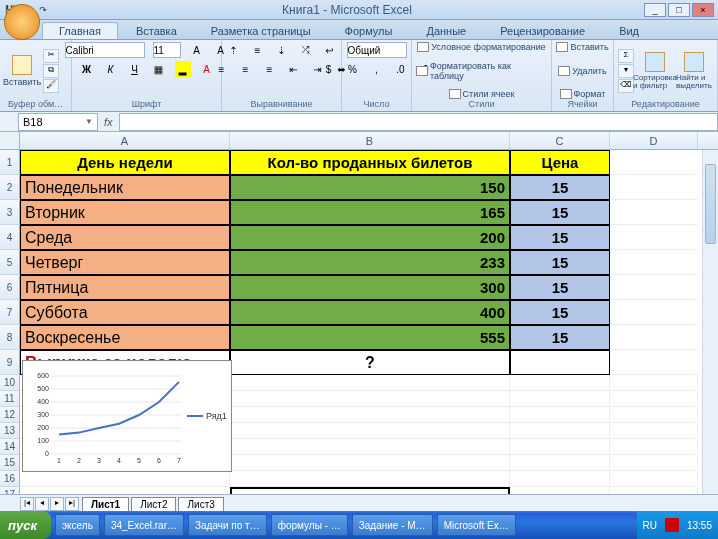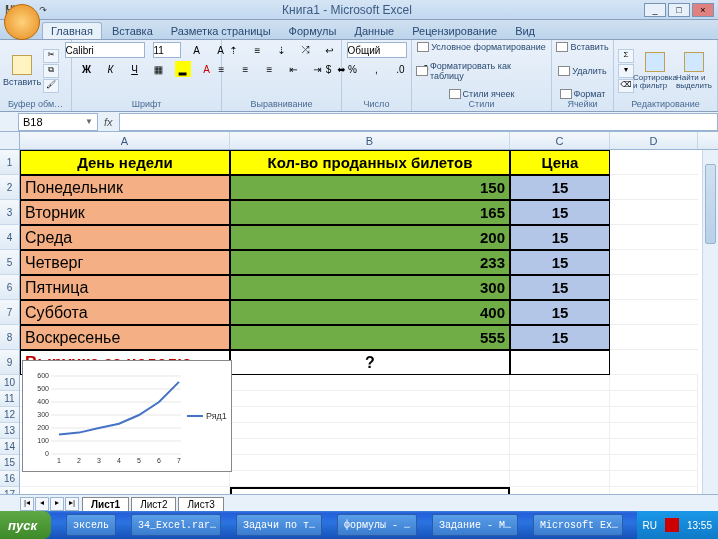--- a/index.html
+++ b/index.html
@@ -9,21 +9,21 @@
 .titlebar { height: 20px; background: linear-gradient(#d6e5f5, #c1d8f0); display: flex; align-items: center; padding: 0 4px; border-bottom: 1px solid #8ba0bc; }
 .titlebar .qat { display: flex; gap: 2px; align-items: center; }
 .titlebar .qat span { width: 14px; height: 14px; display: inline-flex; align-items: center; justify-content: center; font-size: 9px; color: #333; }
 .titlebar .title { flex: 1; text-align: center; color: #3b5a82; font-size: 12px; }
 .titlebar .winbtns { display: flex; gap: 2px; }
 .titlebar .winbtns span { width: 22px; height: 14px; border: 1px solid #7a94b8; background: #e8f0fa; text-align: center; font-size: 9px; line-height: 12px; cursor: pointer; }
 
 
 .tabs { height: 20px; background: linear-gradient(#d0e0f0, #bcd4ec); display: flex; align-items: flex-end; padding-left: 42px; gap: 2px; border-bottom: 1px solid #8ba0bc; position: relative; }
 .office-btn { position: absolute; left: 4px; top: -16px; width: 36px; height: 36px; border-radius: 50%; background: radial-gradient(#ffd27a, #e58a1f); border: 1px solid #b56a0a; z-index: 10; }
-.tabs .tab { padding: 2px 8px; color: #2a4a72; cursor: pointer; border-radius: 3px 3px 0 0; }
+.tabs .tab { padding: 2px 16px; color: #2a4a72; cursor: pointer; border-radius: 3px 3px 0 0; }
 .tabs .tab.active { background: #e8f0fa; border: 1px solid #9ab4d4; border-bottom: none; font-weight: 500; }
 
 
 .ribbon { height: 72px; background: linear-gradient(#eaf1fa, #d8e6f5); border-bottom: 1px solid #8ba0bc; display: flex; }
 .rgroup { border-right: 1px solid #b8cde4; padding: 2px 4px; display: flex; flex-direction: column; justify-content: space-between; }
 .rgroup .gtitle { font-size: 9px; color: #4a6a92; text-align: center; }
 .rgroup .gbody { flex: 1; display: flex; align-items: center; gap: 3px; }
 .bigbtn { width: 36px; height: 48px; display: flex; flex-direction: column; align-items: center; justify-content: center; font-size: 9px; color: #2a4a72; cursor: pointer; }
 .bigbtn .ico { width: 20px; height: 20px; background: #fff3c2; border: 1px solid #c0a050; margin-bottom: 2px; }
 .smallbtns { display: flex; flex-direction: column; gap: 1px; }
@@ -80,21 +80,21 @@
 .sheetbar .stab { padding: 1px 8px; background: #fff; border: 1px solid #888; border-bottom: none; margin-left: 2px; cursor: pointer; }
 .sheetbar .stab.active { font-weight: bold; }
 
 
 .statusbar { height: 18px; background: linear-gradient(#d6e5f5, #c1d8f0); display: flex; align-items: center; padding: 0 6px; font-size: 10px; color: #2a4a72; justify-content: space-between; border-top: 1px solid #8ba0bc; }
 .statusbar .views span { width: 18px; height: 14px; border: 1px solid #9ab4d4; display: inline-block; margin-left: 1px; cursor: pointer; background: #f0f6fc; }
 
 
 .taskbar { position: absolute; bottom: 0; left: 0; right: 0; height: 28px; background: linear-gradient(#3a81d8, #245edb 8%, #2b74e0 40%, #1550b8); display: flex; align-items: center; text-align: center; }
 .taskbar .start { height: 28px; padding: 0 14px 0 8px; background: linear-gradient(#5fa845, #3d8a2a); color: #fff; font-weight: bold; font-style: italic; font-size: 13px; display: flex; align-items: center; border-radius: 0 8px 8px 0; cursor: pointer; }
-.taskbar .tbtn { height: 22px; margin-left: 15px; padding: 0 6px; background: linear-gradient(#5a9de8, #3a7dd0); border: 1px solid #2a5ca8; color: #fff; font-size: 10px; display: flex; align-items: center; cursor: pointer; border-radius: 2px; max-width: 90px; overflow: hidden; white-space: nowrap; font-family: Liberation Mono, monospace; }
+.taskbar .tbtn { height: 22px; margin-left: 4px; padding: 0 6px; background: linear-gradient(#5a9de8, #3a7dd0); border: 1px solid #2a5ca8; color: #fff; font-size: 10px; display: flex; align-items: center; cursor: pointer; border-radius: 2px; max-width: 90px; overflow: hidden; white-space: nowrap; }
 .taskbar .tray { margin-left: auto; height: 28px; background: linear-gradient(#1a98e8, #0f7ac8); display: flex; align-items: center; padding: 0 6px; color: #fff; font-size: 10px; gap: 8px; }
 .taskbar .tray .ti { width: 14px; height: 14px; }
 
 .scrollv { position: absolute; right: 0; top: 18px; width: 16px; bottom: 0; background: #e8f0fa; border-left: 1px solid #c8d8ea; }
 .scrollv .thumb { position: absolute; top: 14px; left: 2px; right: 2px; height: 80px; background: linear-gradient(#d0e0f0,#b8d0e8); border: 1px solid #9ab4d4; border-radius: 2px; }
 </style>
 </head>
 <body>
 
 <div class="titlebar">

